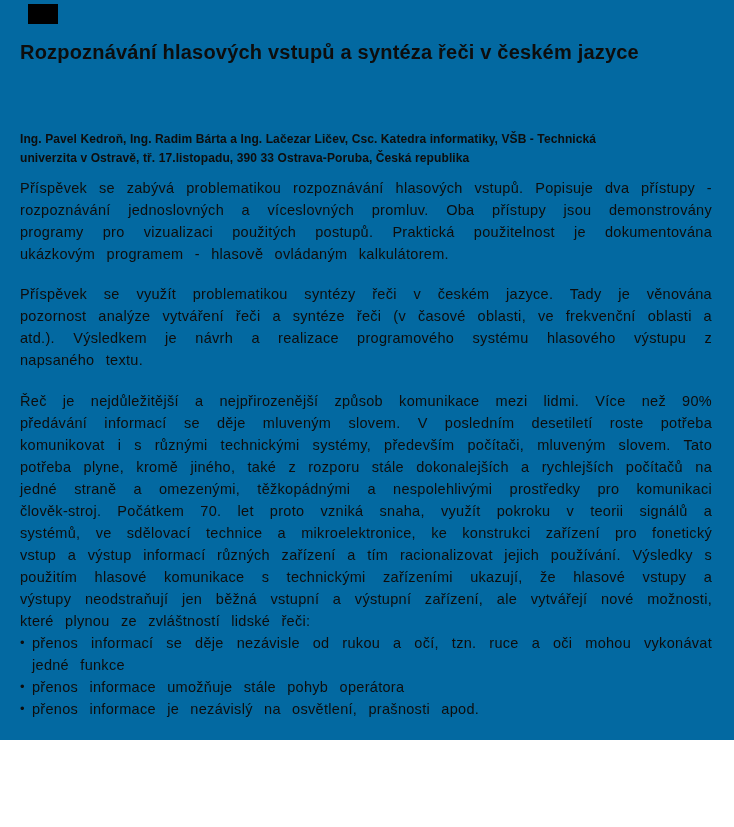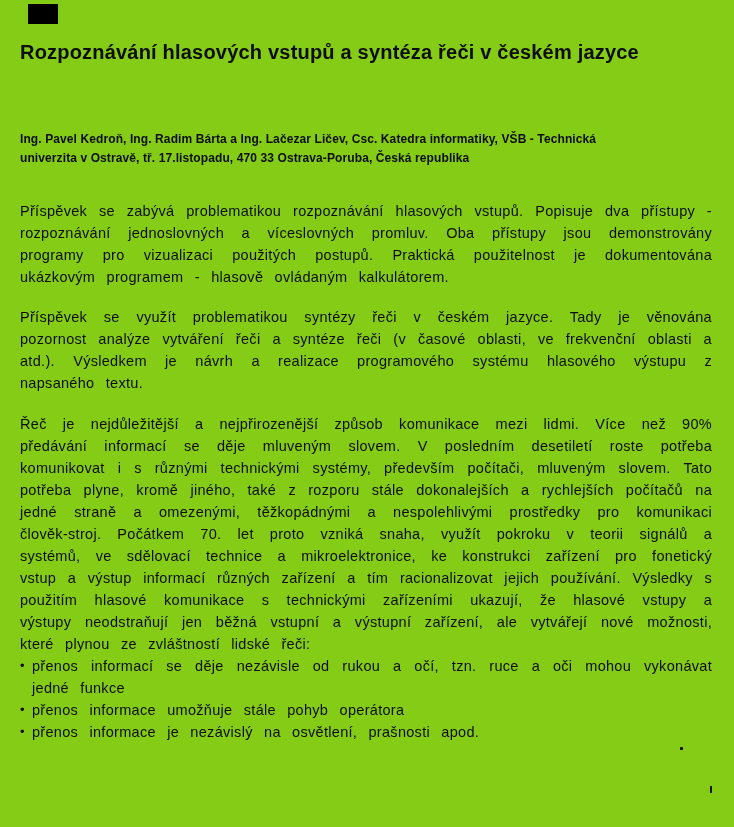--- a/index.html
+++ b/index.html
@@ -3,22 +3,22 @@
 <meta charset="utf-8">
 <style>
   html, body {
     margin: 0;
     padding: 0;
     background: #ffffff;
   }
   .page {
     position: relative;
     width: 734px;
-    height: 827px;
-    background: #84cc16;
+    height: 740px;
+    background: #0369a1;
     overflow: hidden;
     box-sizing: border-box;
     padding: 0 22px 0 20px;
     font-family: "Liberation Sans", "DejaVu Sans", sans-serif;
     color: #0d0d0d;
     -webkit-font-smoothing: none;
   }
   .scan-artifact {
     position: absolute;
     left: 28px;
@@ -49,21 +49,21 @@
   }
   .author-line { white-space: nowrap; }
   .section-heading {
     margin-top: 38px;
     font-size: 15.5px;
     font-weight: bold;
     line-height: 19px;
   }
   .section-heading.uvod { margin-top: 39px; }
   .body-par {
-    margin: 32px 0 0 0;
+    margin: 9px 0 0 0;
     font-size: 14.5px;
     line-height: 22px;
     text-align: justify;
     letter-spacing: 0.3px;
     word-spacing: 7px;
   }
   .body-par.par-2 { margin-top: 18px; }
   .body-par.par-intro { margin-top: 19px; }
   .bullet-list { margin-top: 0; }
   .bullet-item {
@@ -89,21 +89,21 @@
 <div class="page">
 
   <div class="scan-artifact"></div>
   <div class="speck speck-1"></div>
   <div class="speck speck-2"></div>
 
   <h1 class="paper-title">Rozpoznávání hlasových vstupů a syntéza řeči v českém jazyce</h1>
 
   <div class="authors">
     <div class="author-line">Ing. Pavel Kedroň, Ing. Radim Bárta a Ing. Lačezar Ličev, Csc. Katedra informatiky, VŠB - Technická</div>
-    <div class="author-line">univerzita v Ostravě, tř. 17.listopadu, 470 33 Ostrava-Poruba, Česká republika</div>
+    <div class="author-line">univerzita v Ostravě, tř. 17.listopadu, 390 33 Ostrava-Poruba, Česká republika</div>
   </div>
 
 
   <p class="body-par par-1">Příspěvek se zabývá problematikou rozpoznávání hlasových vstupů. Popisuje dva přístupy - rozpoznávání jednoslovných a víceslovných promluv. Oba přístupy jsou demonstrovány programy pro vizualizaci použitých postupů. Praktická použitelnost je dokumentována ukázkovým programem - hlasově ovládaným kalkulátorem.</p>
 
   <p class="body-par par-2">Příspěvek se využít problematikou syntézy řeči v českém jazyce. Tady je věnována pozornost analýze vytváření řeči a syntéze řeči (v časové oblasti, ve frekvenční oblasti a atd.). Výsledkem je návrh a realizace programového systému hlasového výstupu z napsaného textu.</p>
 
 
   <p class="body-par par-intro">Řeč je nejdůležitější a nejpřirozenější způsob komunikace mezi lidmi. Více než 90% předávání informací se děje mluveným slovem. V posledním desetiletí roste potřeba komunikovat i s různými technickými systémy, především počítači, mluveným slovem. Tato potřeba plyne, kromě jiného, také z rozporu stále dokonalejších a rychlejších počítačů na jedné straně a omezenými, těžkopádnými a nespolehlivými prostředky pro komunikaci člověk-stroj. Počátkem 70. let proto vzniká snaha, využít pokroku v teorii signálů a systémů, ve sdělovací technice a mikroelektronice, ke konstrukci zařízení pro fonetický vstup a výstup informací různých zařízení a tím racionalizovat jejich používání. Výsledky s použitím hlasové komunikace s technickými zařízeními ukazují, že hlasové vstupy a výstupy neodstraňují jen běžná vstupní a výstupní zařízení, ale vytvářejí nové možnosti, které plynou ze zvláštností lidské řeči:</p>
 

